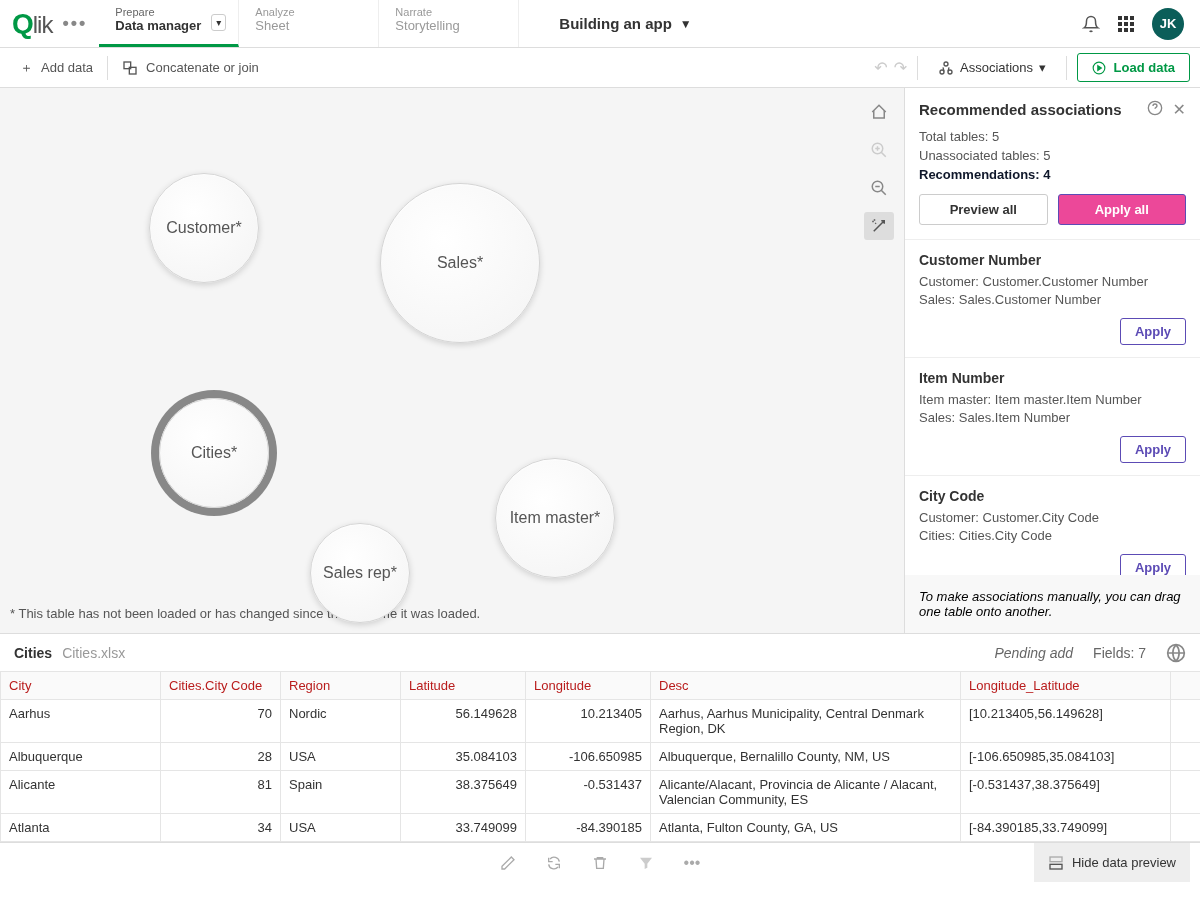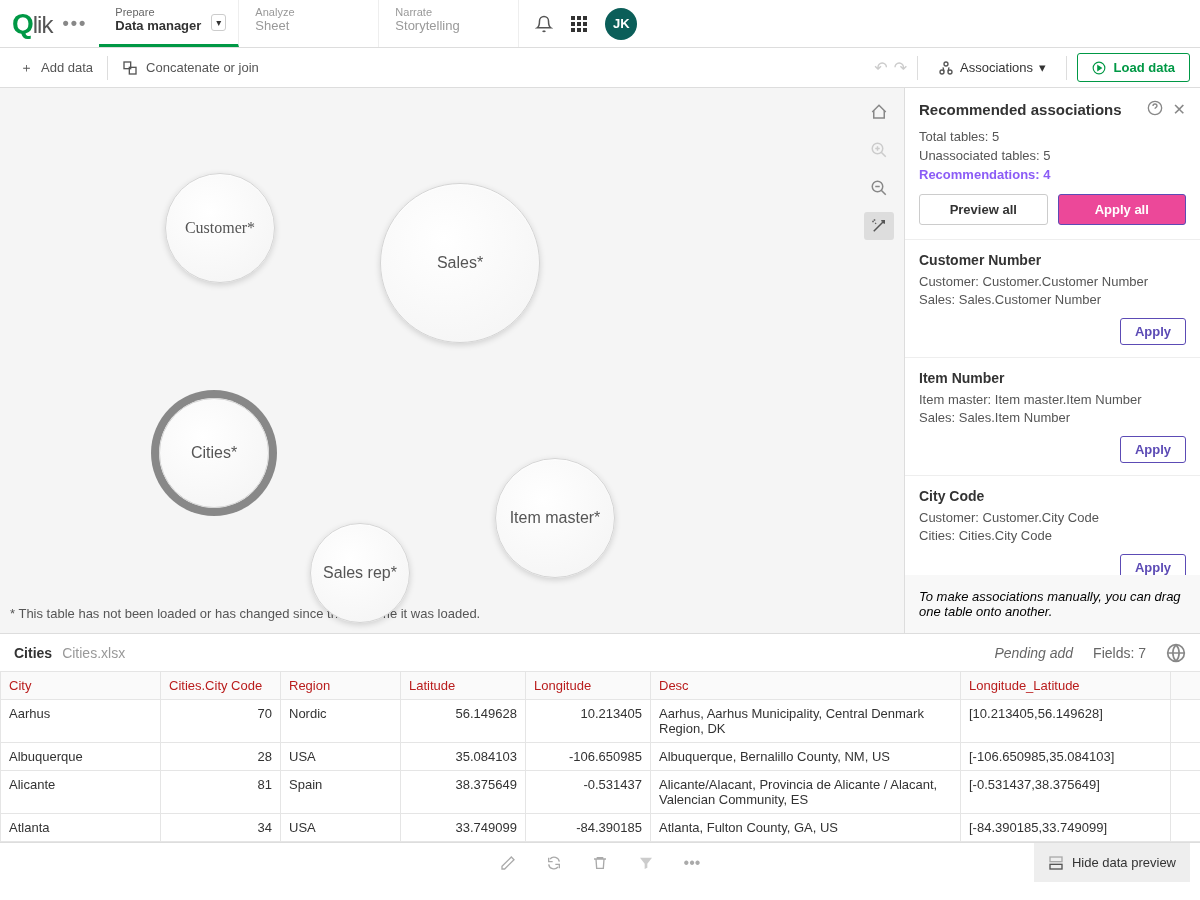--- a/index.html
+++ b/index.html
@@ -47,21 +47,21 @@
   .canvas-tool { width: 30px; height: 28px; display: flex; align-items: center; justify-content: center; color: #888; cursor: pointer; border-radius: 3px; }
   .canvas-tool.active { background: #ddd; }
   
   
   .right-panel { width: 295px; background: #fff; display: flex; flex-direction: column; }
   .rp-header { padding: 12px 14px 6px 14px; border-bottom: 1px solid #eee; }
   .rp-title-row { display: flex; align-items: center; justify-content: space-between; margin-bottom: 10px; text-align: center; }
   .rp-title { font-size: 15px; font-weight: 600; }
   .rp-title-icons { display: flex; gap: 10px; color: #888; }
   .rp-stat { font-size: 13px; color: #555; margin-bottom: 4px; }
-  .rp-stat.bold { font-weight: 600; color: #8b5cf6; }
+  .rp-stat.bold { font-weight: 600; color: #0f172a; }
   .rp-actions { display: flex; gap: 10px; margin-top: 12px; margin-bottom: 8px; }
   .btn { padding: 7px 9px; border-radius: 3px; font-size: 13px; cursor: pointer; border: 1px solid #ccc; background: #fff; flex: 1; text-align: center; font-weight: 600;}
   .btn.primary { background: #ec4899; color: #fff; border-color: #5c4bb5; }
   .rp-list { flex: 1; overflow-y: auto; }
   .rp-card { padding: 12px 14px; border-bottom: 1px solid #eee; }
   .rp-card-title { font-weight: 600; margin-bottom: 6px; font-size: 14px;}
   .rp-card-line { font-size: 13px; color: #555; margin-bottom: 3px; }
   .rp-card-apply { float: right; margin-top: 8px; border: 1px solid #5c4bb5; color: #5c4bb5; padding: 5px 14px; border-radius: 3px; cursor: pointer; font-weight: 600; font-size: 13px;}
   .rp-card::after { content: ""; display: block; clear: both; }
   .rp-hint { padding: 14px; font-style: italic; color: #000000; font-size: 13px; background: #f8f8f8; }
@@ -100,20 +100,24 @@
       <span class="chev">▾</span>
     </div>
     <div class="nav-tab">
       <div class="tab-sup">Analyze</div>
       <div class="tab-label">Sheet</div>
     </div>
     <div class="nav-tab">
       <div class="tab-sup">Narrate</div>
       <div class="tab-label">Storytelling</div>
     </div>
+  </div>
+  <div class="app-title">
+    <span>Building an app</span>
+    <span class="chev2">▼</span>
   </div>
   <div class="header-right">
     <span class="icon-btn">
       <svg width="18" height="18" viewBox="0 0 24 24" fill="none" stroke="#555" stroke-width="2">
           <path d="M18 8a6 6 0 10-12 0c0 7-3 9-3 9h18s-3-2-3-9"></path>
           <path d="M13.7 21a2 2 0 01-3.4 0"></path>
         </svg>
     </span>
     <span class="icon-btn">
       <span class="grid-icon">
@@ -197,21 +201,21 @@
             <path d="M21 21l-6-6M7 10h6"></path>
           </svg>
       </div>
       <div class="canvas-tool active">
         <svg width="18" height="18" viewBox="0 0 24 24" fill="none" stroke="#555" stroke-width="2">
             <path d="M5 19L19 5M15 5h4v4M6 3v2M3 6h2M8 8l-1 1"></path>
           </svg>
       </div>
     </div>
     <div class="canvas-footnote">* This table has not been loaded or has changed since the last time it was loaded.</div>
-  <div class="bubble" style="left: 220px; top: 140px; width: 110px; height: 110px; transform: translate(-50%, -50%); font-family: Liberation Serif, serif;">Customer*</div>
+  <div class="bubble" style="left: 204px; top: 140px; width: 110px; height: 110px; transform: translate(-50%, -50%);">Customer*</div>
       <div class="bubble" style="left: 460px; top: 175px; width: 160px; height: 160px; transform: translate(-50%, -50%);">Sales*</div>
       <div class="bubble selected" style="left: 214px; top: 365px; width: 110px; height: 110px; transform: translate(-50%, -50%);">Cities*</div>
       <div class="bubble" style="left: 555px; top: 430px; width: 120px; height: 120px; transform: translate(-50%, -50%);">Item master*</div>
       <div class="bubble" style="left: 360px; top: 485px; width: 100px; height: 100px; transform: translate(-50%, -50%);">Sales rep*</div>
     </div>
 
   <div class="right-panel">
     <div class="rp-header">
       <div class="rp-title-row">
         <div class="rp-title">Recommended associations</div>

